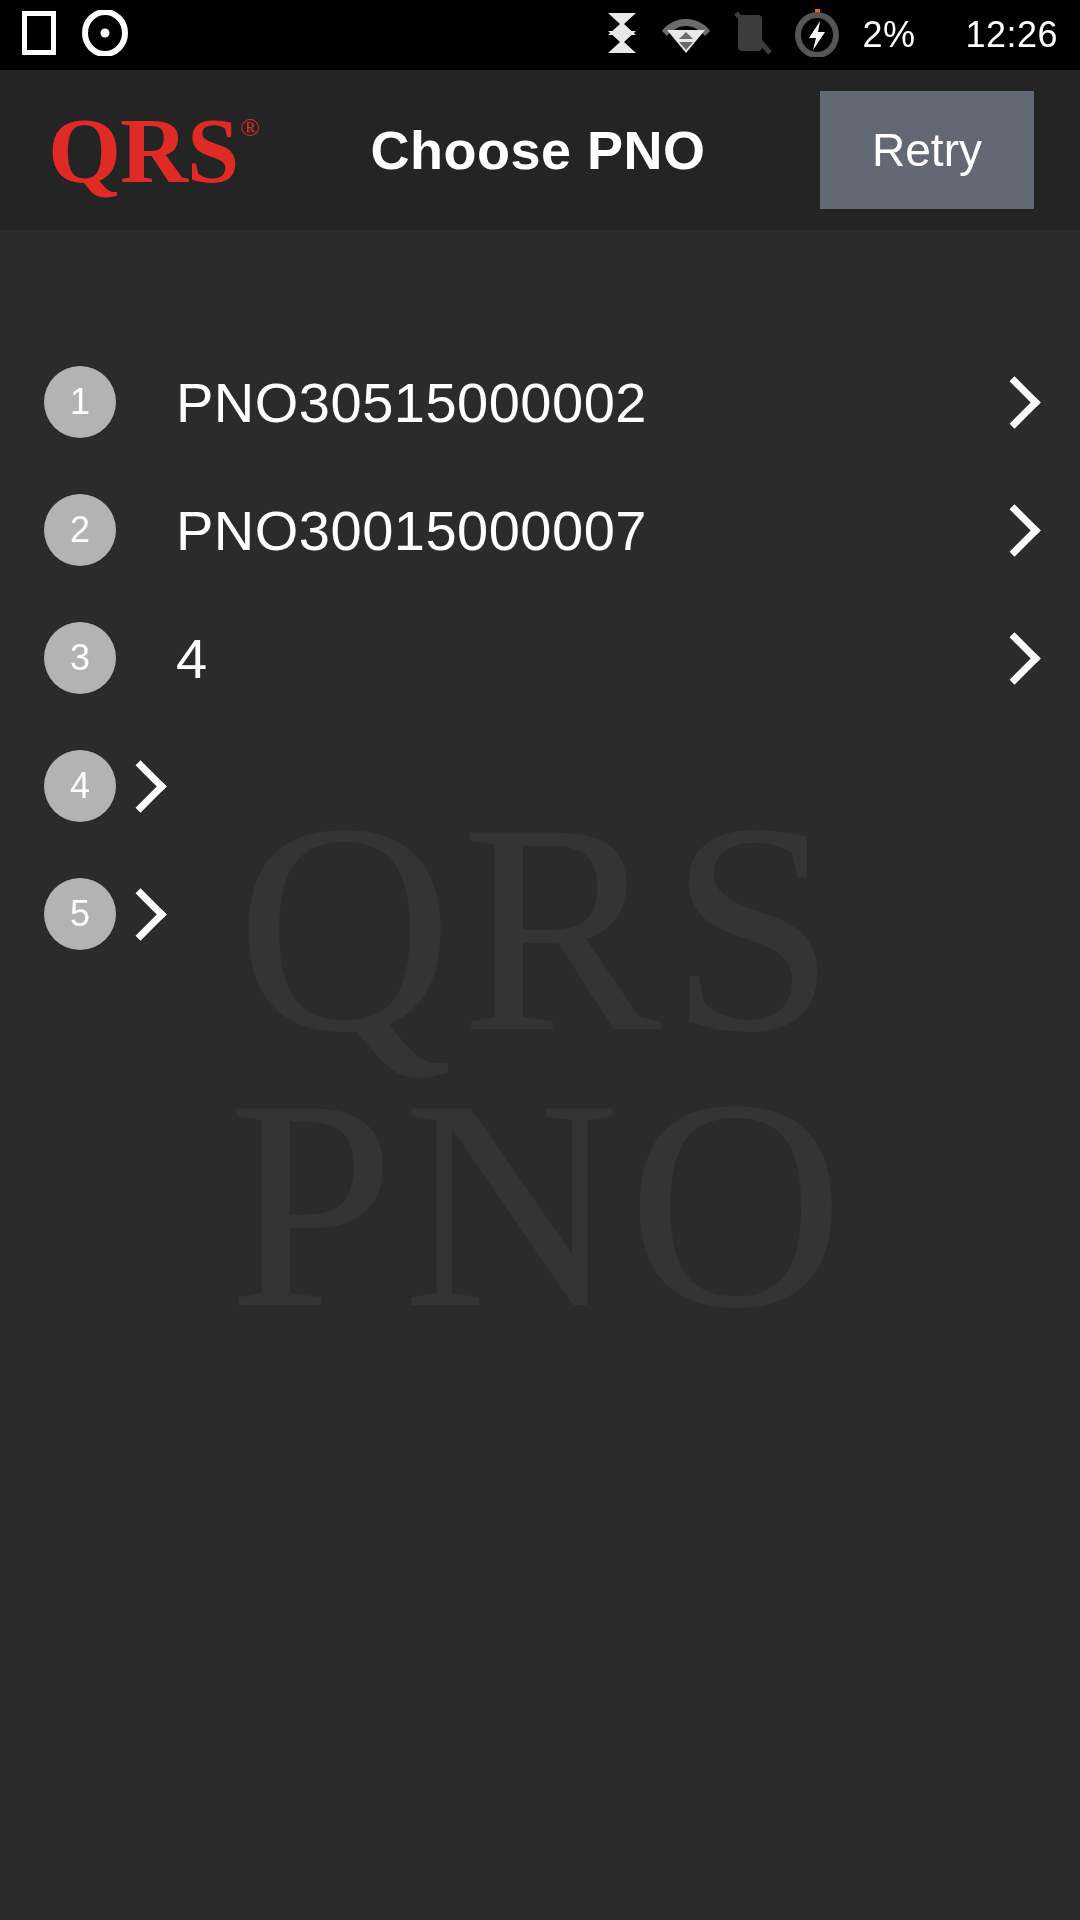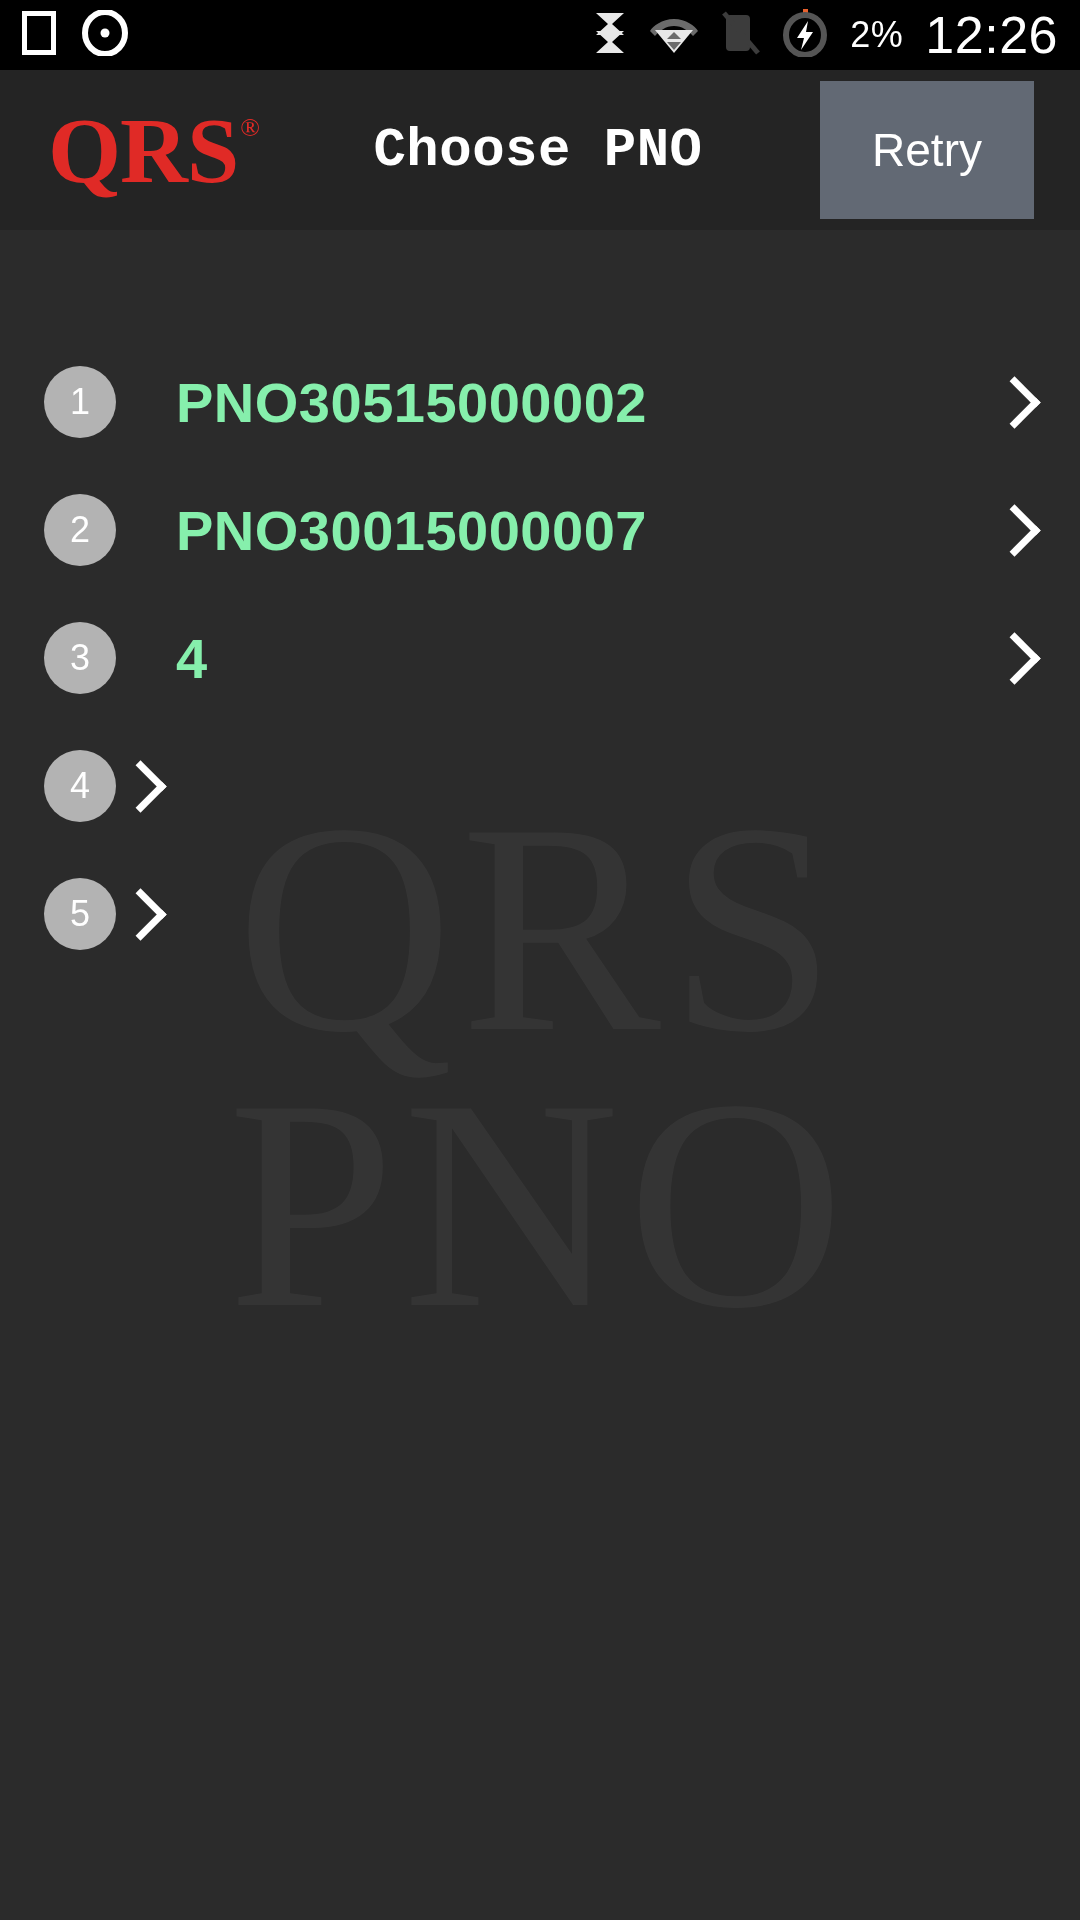--- a/index.html
+++ b/index.html
@@ -26,23 +26,24 @@
   }
   .sb-icon { display:block; }
   .battery-pct {
     color:#ffffff;
     font-size:36px;
     font-weight:400;
     letter-spacing:0.5px;
   }
   .clock {
     color:#ffffff;
-    font-size:52px;
-    font-weight:400;
-    letter-spacing:0.5px;
+    font-size:36px;
+    font-weight:400;
+    letter-spacing:0.5px;
+    margin-left:28px;
   }
 
   
   .app-header {
     position:relative;
     height:160px;
     background:#242424;
     display:flex;
     align-items:center;
   }
@@ -70,35 +71,34 @@
     margin-left:2px;
   }
   .header-title {
     position:absolute;
     left:0; right:4px;
     text-align:center;
     color:#ffffff;
     font-size:54px;
     font-weight:700;
     letter-spacing:0.5px;
-    font-family:Liberation Mono, monospace;
   }
   .retry-btn {
     position:absolute;
     right:46px;
     top:50%;
     transform:translateY(-50%);
     background:#626974;
     border:none;
     color:#ffffff;
     font-family:"Liberation Sans", sans-serif;
     font-size:46px;
     font-weight:400;
     width:214px;
-    height:138px;
+    height:118px;
     cursor:pointer;
     line-height:114px;
   }
 
   
   .content {
     position:relative;
     height:1690px;
     background:#2b2b2b;
     overflow:hidden;
@@ -142,23 +142,23 @@
     color:#ffffff;
     font-size:36px;
     display:flex;
     align-items:center;
     justify-content:center;
     font-weight:400;
   }
   .item-label {
     flex:1 1 auto;
     margin-left:60px;
-    color:#86efac;
+    color:#ffffff;
     font-size:56px;
-    font-weight:700;
+    font-weight:400;
     letter-spacing:0.5px;
     white-space:nowrap;
     overflow:hidden;
   }
   .chevron {
     flex:0 0 auto;
     width:46px;
     height:58px;
     position:relative;
   }

